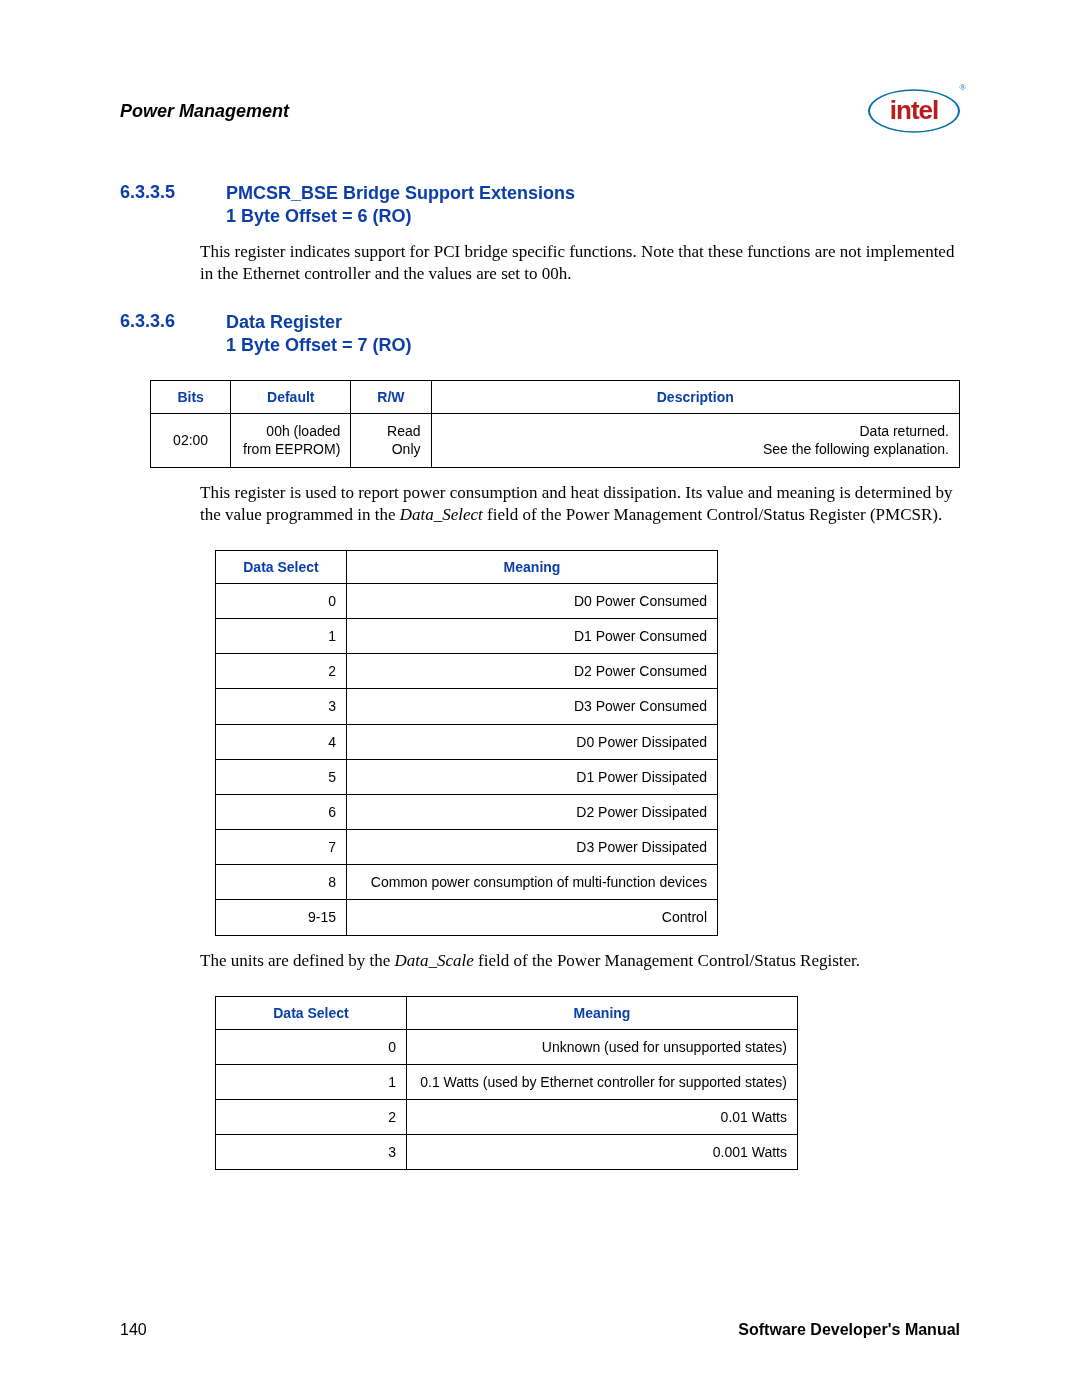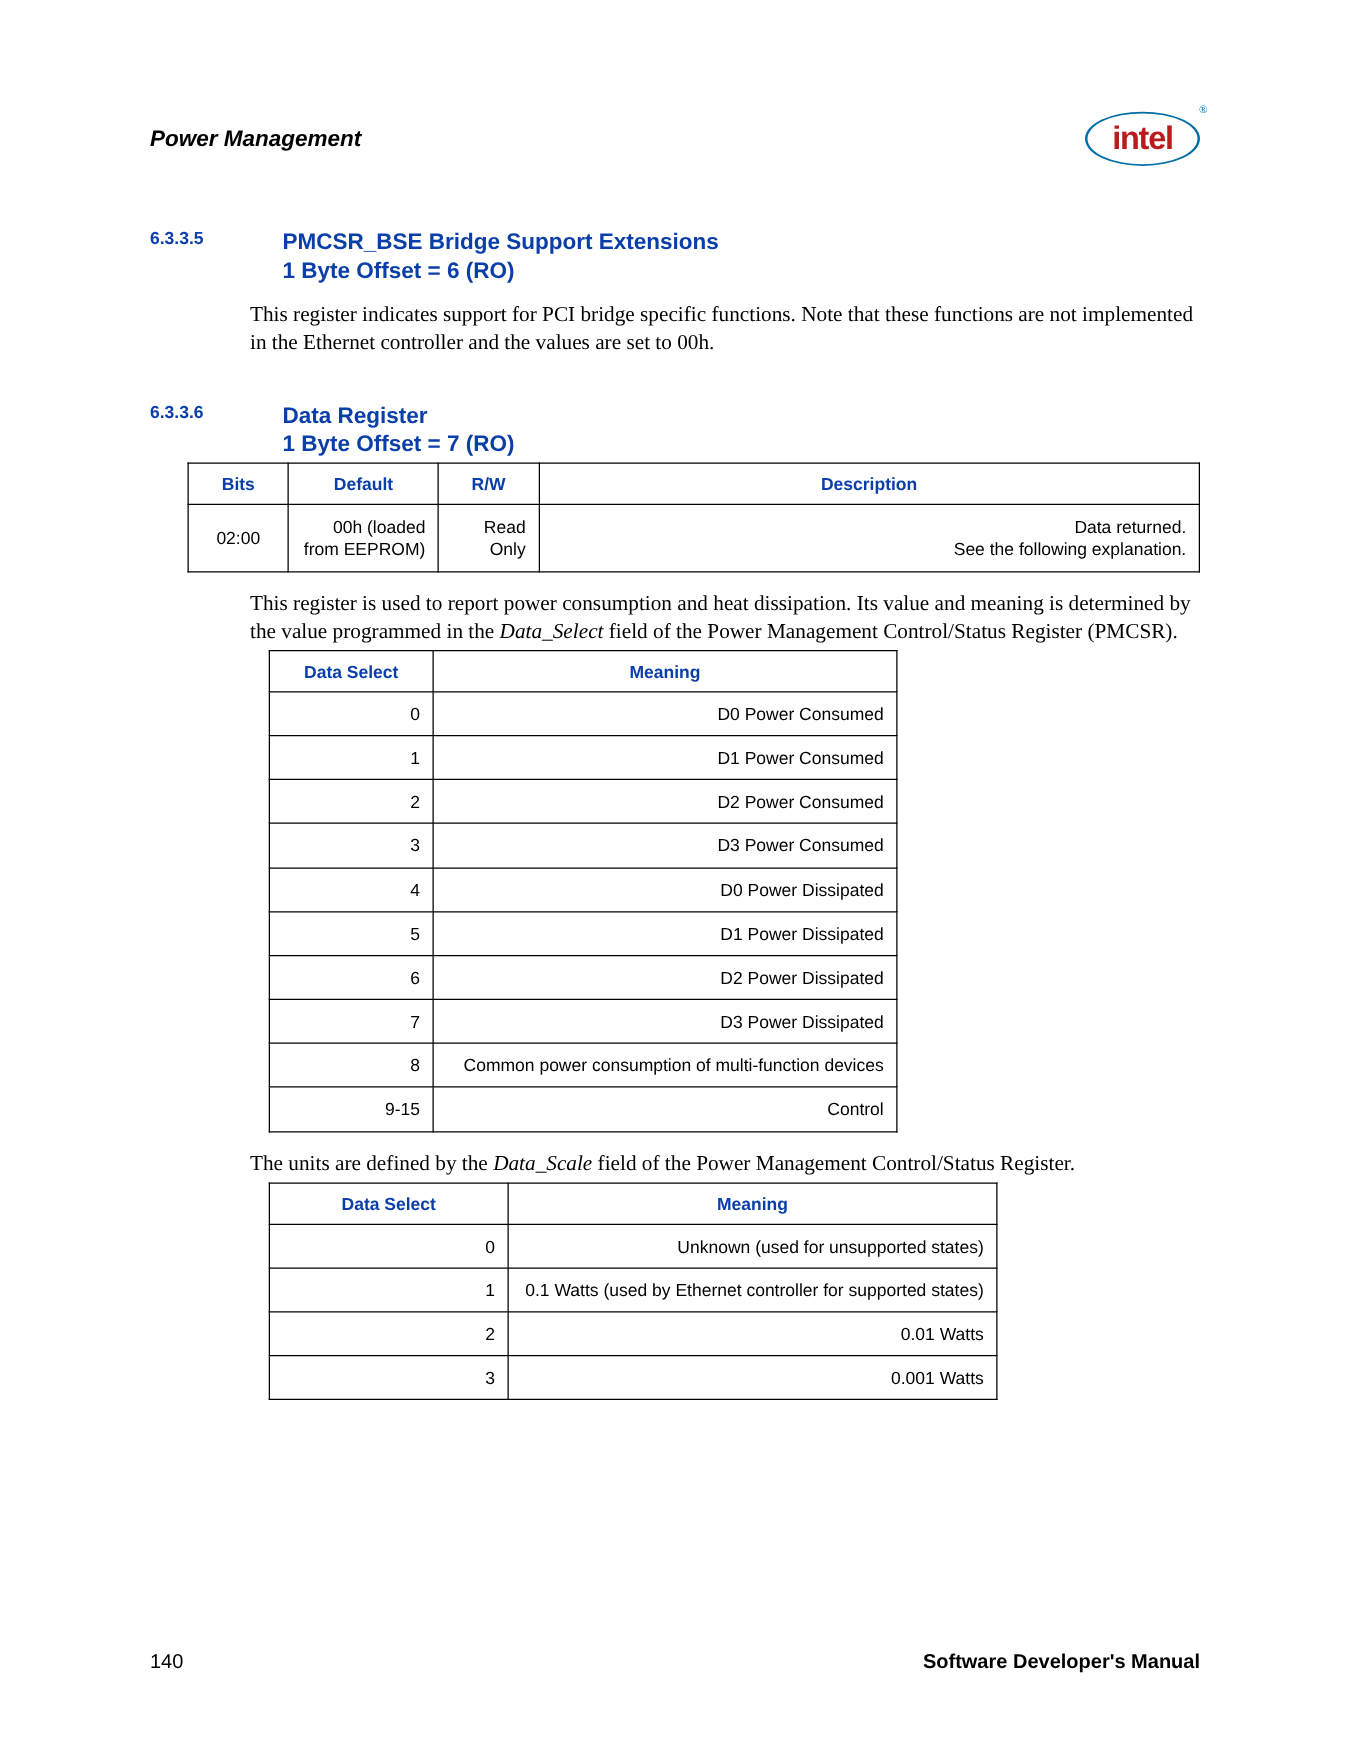--- a/index.html
+++ b/index.html
@@ -60,42 +60,42 @@
   }
   .section {
     display: flex;
     margin-top: 18px;
   }
   .sec-num {
     width: 106px;
     flex-shrink: 0;
     font-family: Arial, Helvetica, sans-serif;
     font-weight: bold;
-    font-size: 14px;
+    font-size: 18px;
     color: #0a3ea8;
   }
   .sec-heading {
     font-family: Arial, Helvetica, sans-serif;
     font-weight: bold;
     font-size: 18px;
     color: #0a3ea8;
     line-height: 1.25;
   }
   .body-text {
     margin-left: 80px;
     margin-top: 14px;
     font-size: 17px;
     line-height: 1.3;
   }
   .body-text .ital { font-style: italic; }
   table {
     border-collapse: collapse;
     font-family: Arial, Helvetica, sans-serif;
     font-size: 14px;
-    margin-top: 4px;
+    margin-top: 24px;
   }
   th {
     font-weight: bold;
     color: #0a3ea8;
     text-align: center;
     padding: 8px 10px;
     border: 1px solid #000;
     background: #fff;
   }
   td {
@@ -145,21 +145,21 @@
   <div class="section">
     <div class="sec-num">6.3.3.5</div>
     <div class="sec-heading">
       <span>PMCSR_BSE Bridge Support Extensions</span><br>
       <span>1 Byte Offset = 6 (RO)</span>
     </div>
   </div>
 
   <div class="body-text">This register indicates support for PCI bridge specific functions. Note that these functions are not implemented in the Ethernet controller and the values are set to 00h.</div>
 
-  <div class="section" style="margin-top:36px">
+  <div class="section" style="margin-top:26px">
     <div class="sec-num">6.3.3.6</div>
     <div class="sec-heading">
       <span>Data Register</span><br>
       <span>1 Byte Offset = 7 (RO)</span>
     </div>
   </div>
 
   <table class="t1">
     <tbody>
         <tr>

